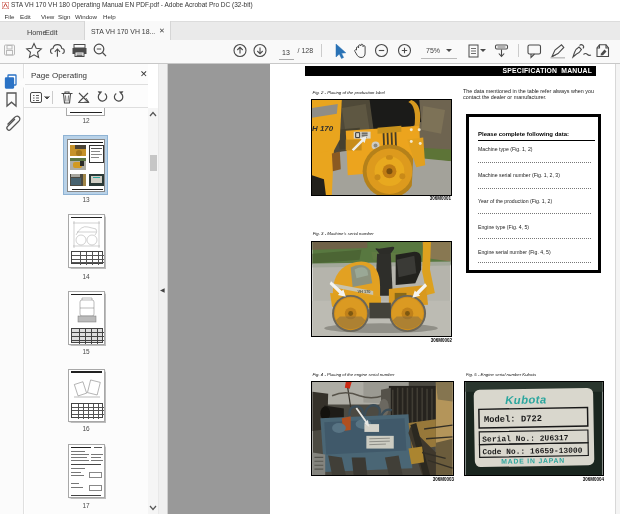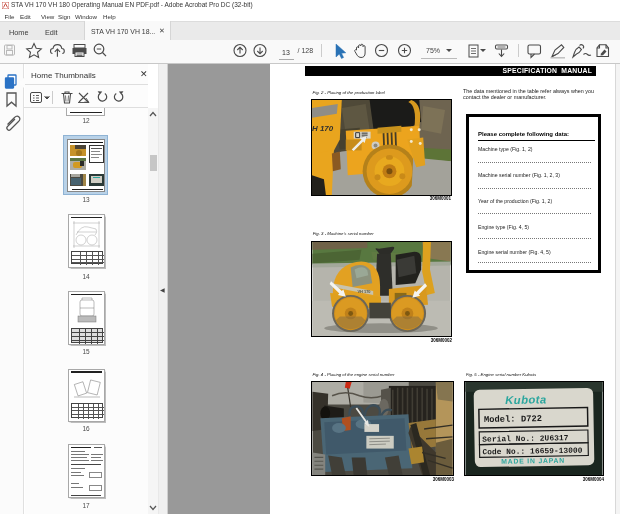--- a/index.html
+++ b/index.html
@@ -60,21 +60,21 @@
 <div id="menubar" class="abs"></div>
 <div class="abs menu" style="left:4.5px">File</div>
 <div class="abs menu" style="left:20px">Edit</div>
 <div class="abs menu" style="left:41px">View</div>
 <div class="abs menu" style="left:58px">Sign</div>
 <div class="abs menu" style="left:75px">Window</div>
 <div class="abs menu" style="left:103px">Help</div>
 
 <div id="tabbar" class="abs"></div>
 <div id="activetab" class="abs"></div>
-<div class="abs tabtxt" style="left:9px">Home</div>
+<div class="abs tabtxt" style="left:27px">Home</div>
 <div class="abs tabtxt" style="left:45px">Edit</div>
 <div class="abs tabtxt" style="left:91px;font-size:6.9px">STA VH 170 VH 18...</div>
 <div class="abs" style="left:159px;top:27px;font-size:7px;color:#444">✕</div>
 
 <div id="toolbar" class="abs"></div>
 <svg id="tbicons" class="abs" style="left:0;top:40px" width="620" height="24" viewBox="0 0 620 24">
   <g stroke="#b9b9b9" fill="none" stroke-width="1">
     <rect x="4.5" y="5" width="10" height="10" rx="1"></rect>
     <rect x="7" y="5.5" width="5" height="3.5"></rect>
     <rect x="6.5" y="10.5" width="6" height="4.5"></rect>
@@ -183,21 +183,21 @@
   </g>
   <g stroke="#4a4a4a" fill="none" stroke-width="1.2">
     <path d="M 80.85 7.4 A 4.2 4.2 0 1 1 75.65 7.8"></path>
     <path d="M 73.65 5.2 L 75.95 8.4 L 78.25 5.6 Z" fill="#4a4a4a" stroke="none"></path>
   </g>
   <g stroke="#4a4a4a" fill="none" stroke-width="1.2">
     <path d="M 92.25 7.4 A 4.2 4.2 0 1 0 97.45 7.8"></path>
     <path d="M 99.45 5.2 L 97.15 8.4 L 94.85 5.6 Z" fill="#4a4a4a" stroke="none"></path>
   </g>
 </svg>
-<div id="paneltitle" class="abs">Home Thumbnails</div>
+<div id="paneltitle" class="abs">Page Operating</div>
 <div class="abs" style="left:140px;top:69px;font-size:9px;color:#333">✕</div>
 <div class="abs psep" style="top:84px"></div>
 <div class="abs psep" style="top:107px"></div>
 <div id="pscroll" class="abs"></div>
 <div id="pthumb" class="abs"></div>
 <svg class="abs" style="left:148px;top:110px" width="10" height="8">
     <path d="M2 6 L5 2.5 L8 6" stroke="#555" stroke-width="1.2" fill="none"></path>
   </svg>
 <svg class="abs" style="left:148px;top:504px" width="10" height="8">
     <path d="M2 2 L5 5.5 L8 2" stroke="#555" stroke-width="1.2" fill="none"></path>

